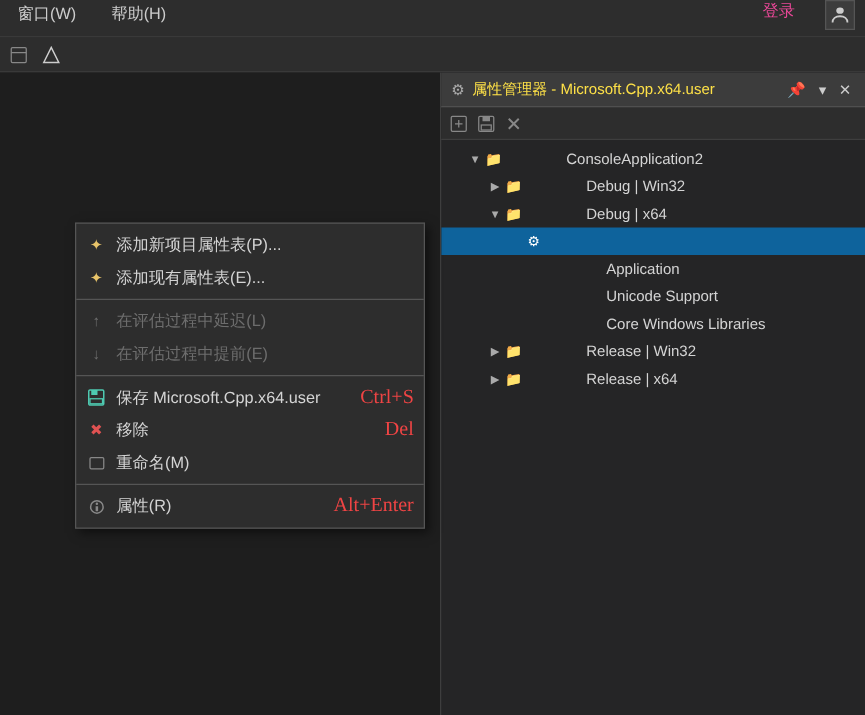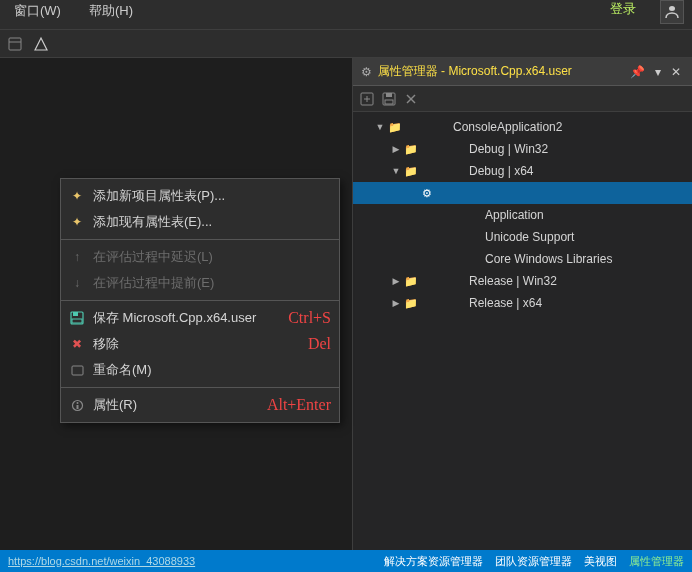--- a/index.html
+++ b/index.html
@@ -249,21 +249,21 @@
     .icon-star { color: #e8c46a; }
     .icon-red { color: #e05252; }
     .icon-blue { color: #4ec9b0; }
   </style>
 </head>
 <body>
 
 <div class="top-bar">
   <span class="top-bar-btn">窗口(W)</span>
   <span class="top-bar-btn">帮助(H)</span>
-  <span style="margin-left:auto; color:#bef264; font-size:13px;">登录</span>
+  <span style="margin-left:auto; color:#ec4899; font-size:13px;">登录</span>
   <div class="top-bar-icon" style="margin-left:8px;">
     <svg width="14" height="14" viewBox="0 0 14 14" fill="#ccc">
         <rect x="4" y="1" width="6" height="5" rx="3"></rect>
         <path d="M1 13c0-3 2.5-5 6-5s6 2 6 5" stroke="#ccc" stroke-width="1.5" fill="none"></path>
       </svg>
   </div>
 </div>
 
 <div class="toolbar">
   <div class="toolbar-btn">
@@ -454,22 +454,13 @@
             <circle cx="6.5" cy="6.5" r="5" stroke="#888" stroke-width="1.2"></circle>
             <circle cx="6.5" cy="4" r="1" fill="#888"></circle>
             <rect x="5.5" y="6" width="2" height="4" fill="#888"></rect>
           </svg>
       </span>
       <span class="ctx-label">属性(R)</span>
       <span class="ctx-shortcut">Alt+Enter</span>
     </div>
   </div>
 
-  <div class="status-bar">
-    <a class="status-link">https://blog.csdn.net/weixin_43088933</a>
-    <div class="status-items">
-      <span>解决方案资源管理器</span>
-      <span>团队资源管理器</span>
-      <span>美视图</span>
-      <span style="color:#90ee90;">属性管理器</span>
-    </div>
-  </div>
 </div>
 
 </body></html>

